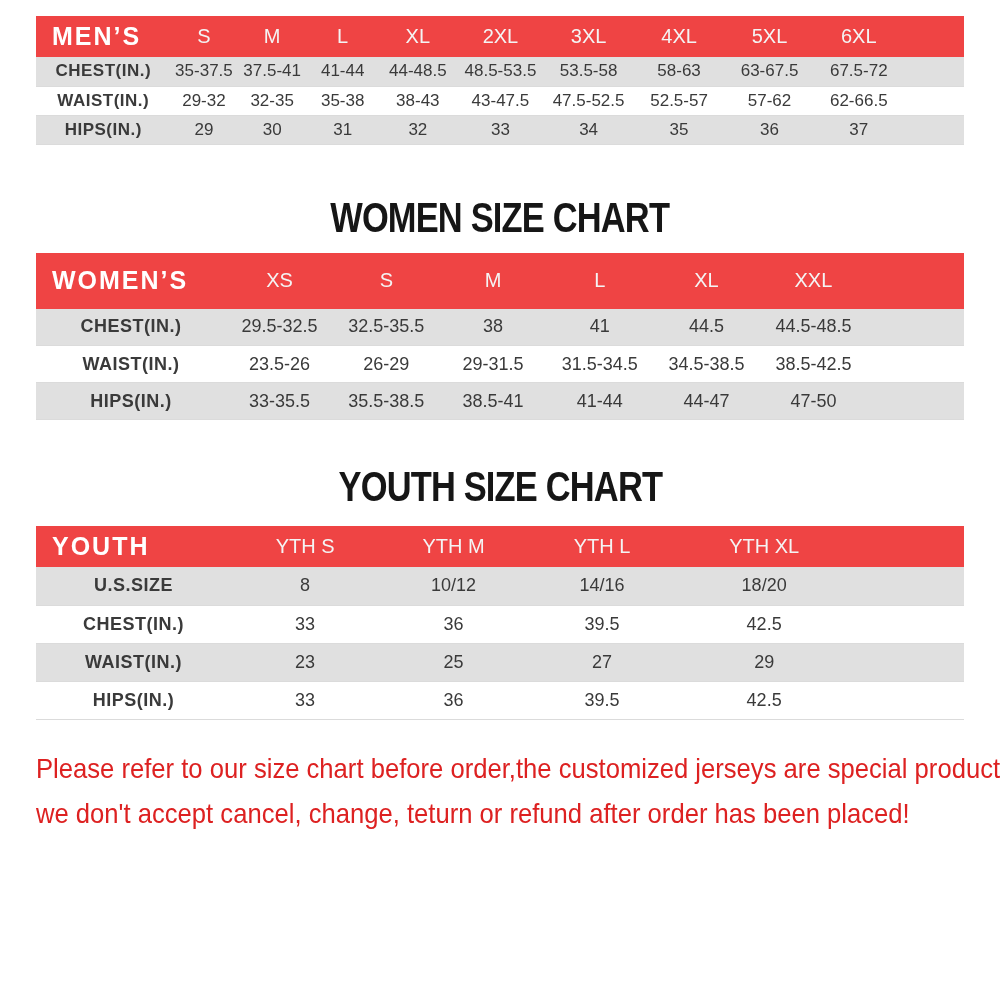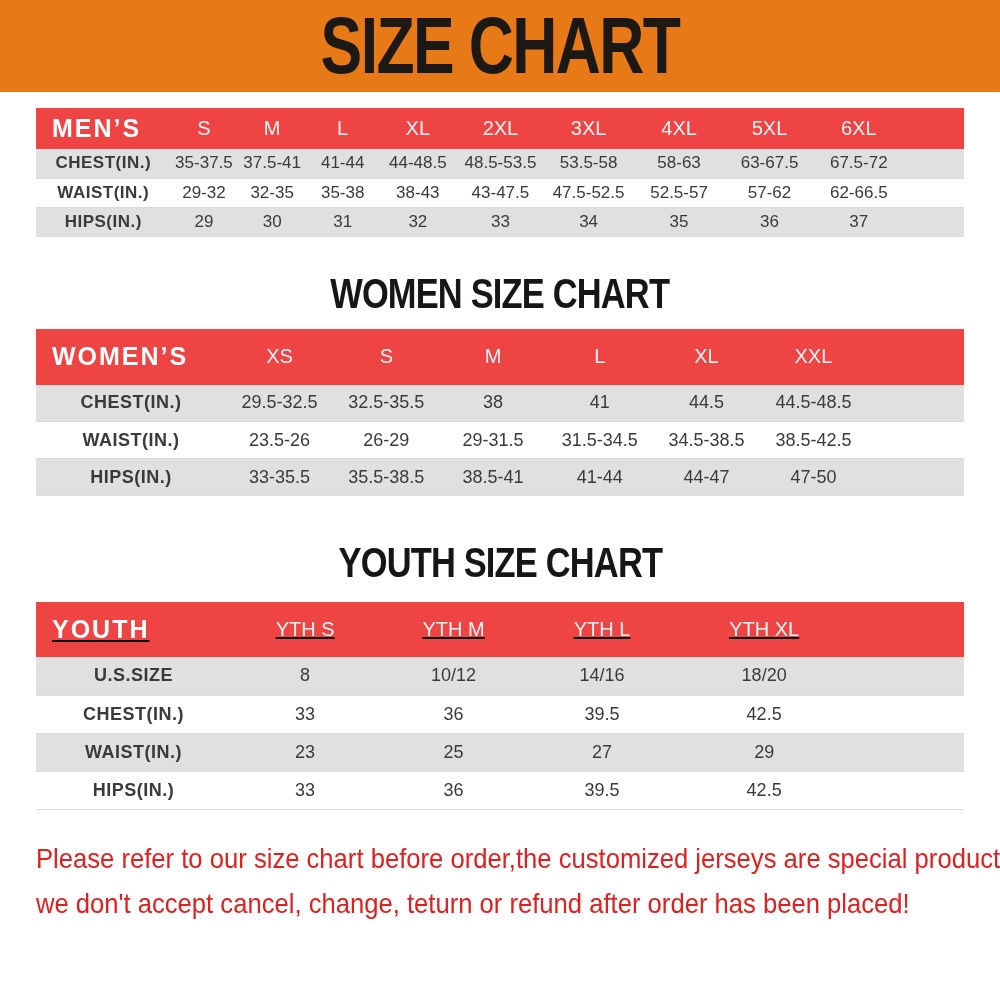--- a/index.html
+++ b/index.html
@@ -31,21 +31,21 @@
     font-weight: bold; color: #161616;
   }
   .sec-heading span {
     display: inline-block;
     font-size: 42px; line-height: 1;
     letter-spacing: -1px;
     transform: scaleX(0.82);
     white-space: nowrap;
   }
   .sec-heading.man   { margin-top: 24px; }
-  .sec-heading.women { margin-top: 36px; }
+  .sec-heading.women { margin-top: 52px; }
   .sec-heading.youth { margin-top: 46px; }
 
   
   table.size-table {
     width: 928px;
     margin: 16px auto 0;
     border-collapse: collapse;
     table-layout: fixed;
   }
   .size-table thead tr { background: #ef4444; }
@@ -67,21 +67,21 @@
   table.men   tbody tr { height: 29px; }
   table.men   tbody td { font-size: 17px; }
   table.men   th:last-child, table.men td:last-child   { padding-right: 61px; }
 
   table.women { margin-top: 14px; }
   table.women thead tr { height: 56px; }
   table.women tbody tr { height: 37px; }
   table.women th:last-child, table.women td:last-child { padding-right: 97px; }
 
   table.youth { margin-top: 18px; }
-  table.youth thead tr { height: 55px; text-decoration: underline; }
+  table.youth thead tr { height: 41px; }
   table.youth tbody tr { height: 38px; }
   table.youth th:last-child, table.youth td:last-child { padding-right: 112px; }
 
   
   .footer-note {
     margin: 26px 0 0 36px;
     color: #DD2121;
     font-size: 28px; line-height: 45px;
   }
   .footer-note span {
@@ -89,23 +89,20 @@
     transform: scaleX(0.915);
     transform-origin: 0 50%;
     white-space: nowrap;
   }
 </style>
 </head>
 <body>
 
 <div class="page">
 
-  <header class="banner">
-    <h1><span class="title-text">SIZE CHART</span></h1>
-  </header>
 
 
   <table class="size-table men">
     <colgroup>
       <col style="width:14.5%">
         <col style="width:7.2%">
         <col style="width:7.5%">
         <col style="width:7.7%">
         <col style="width:8.5%">
       <col style="width:9.3%">

